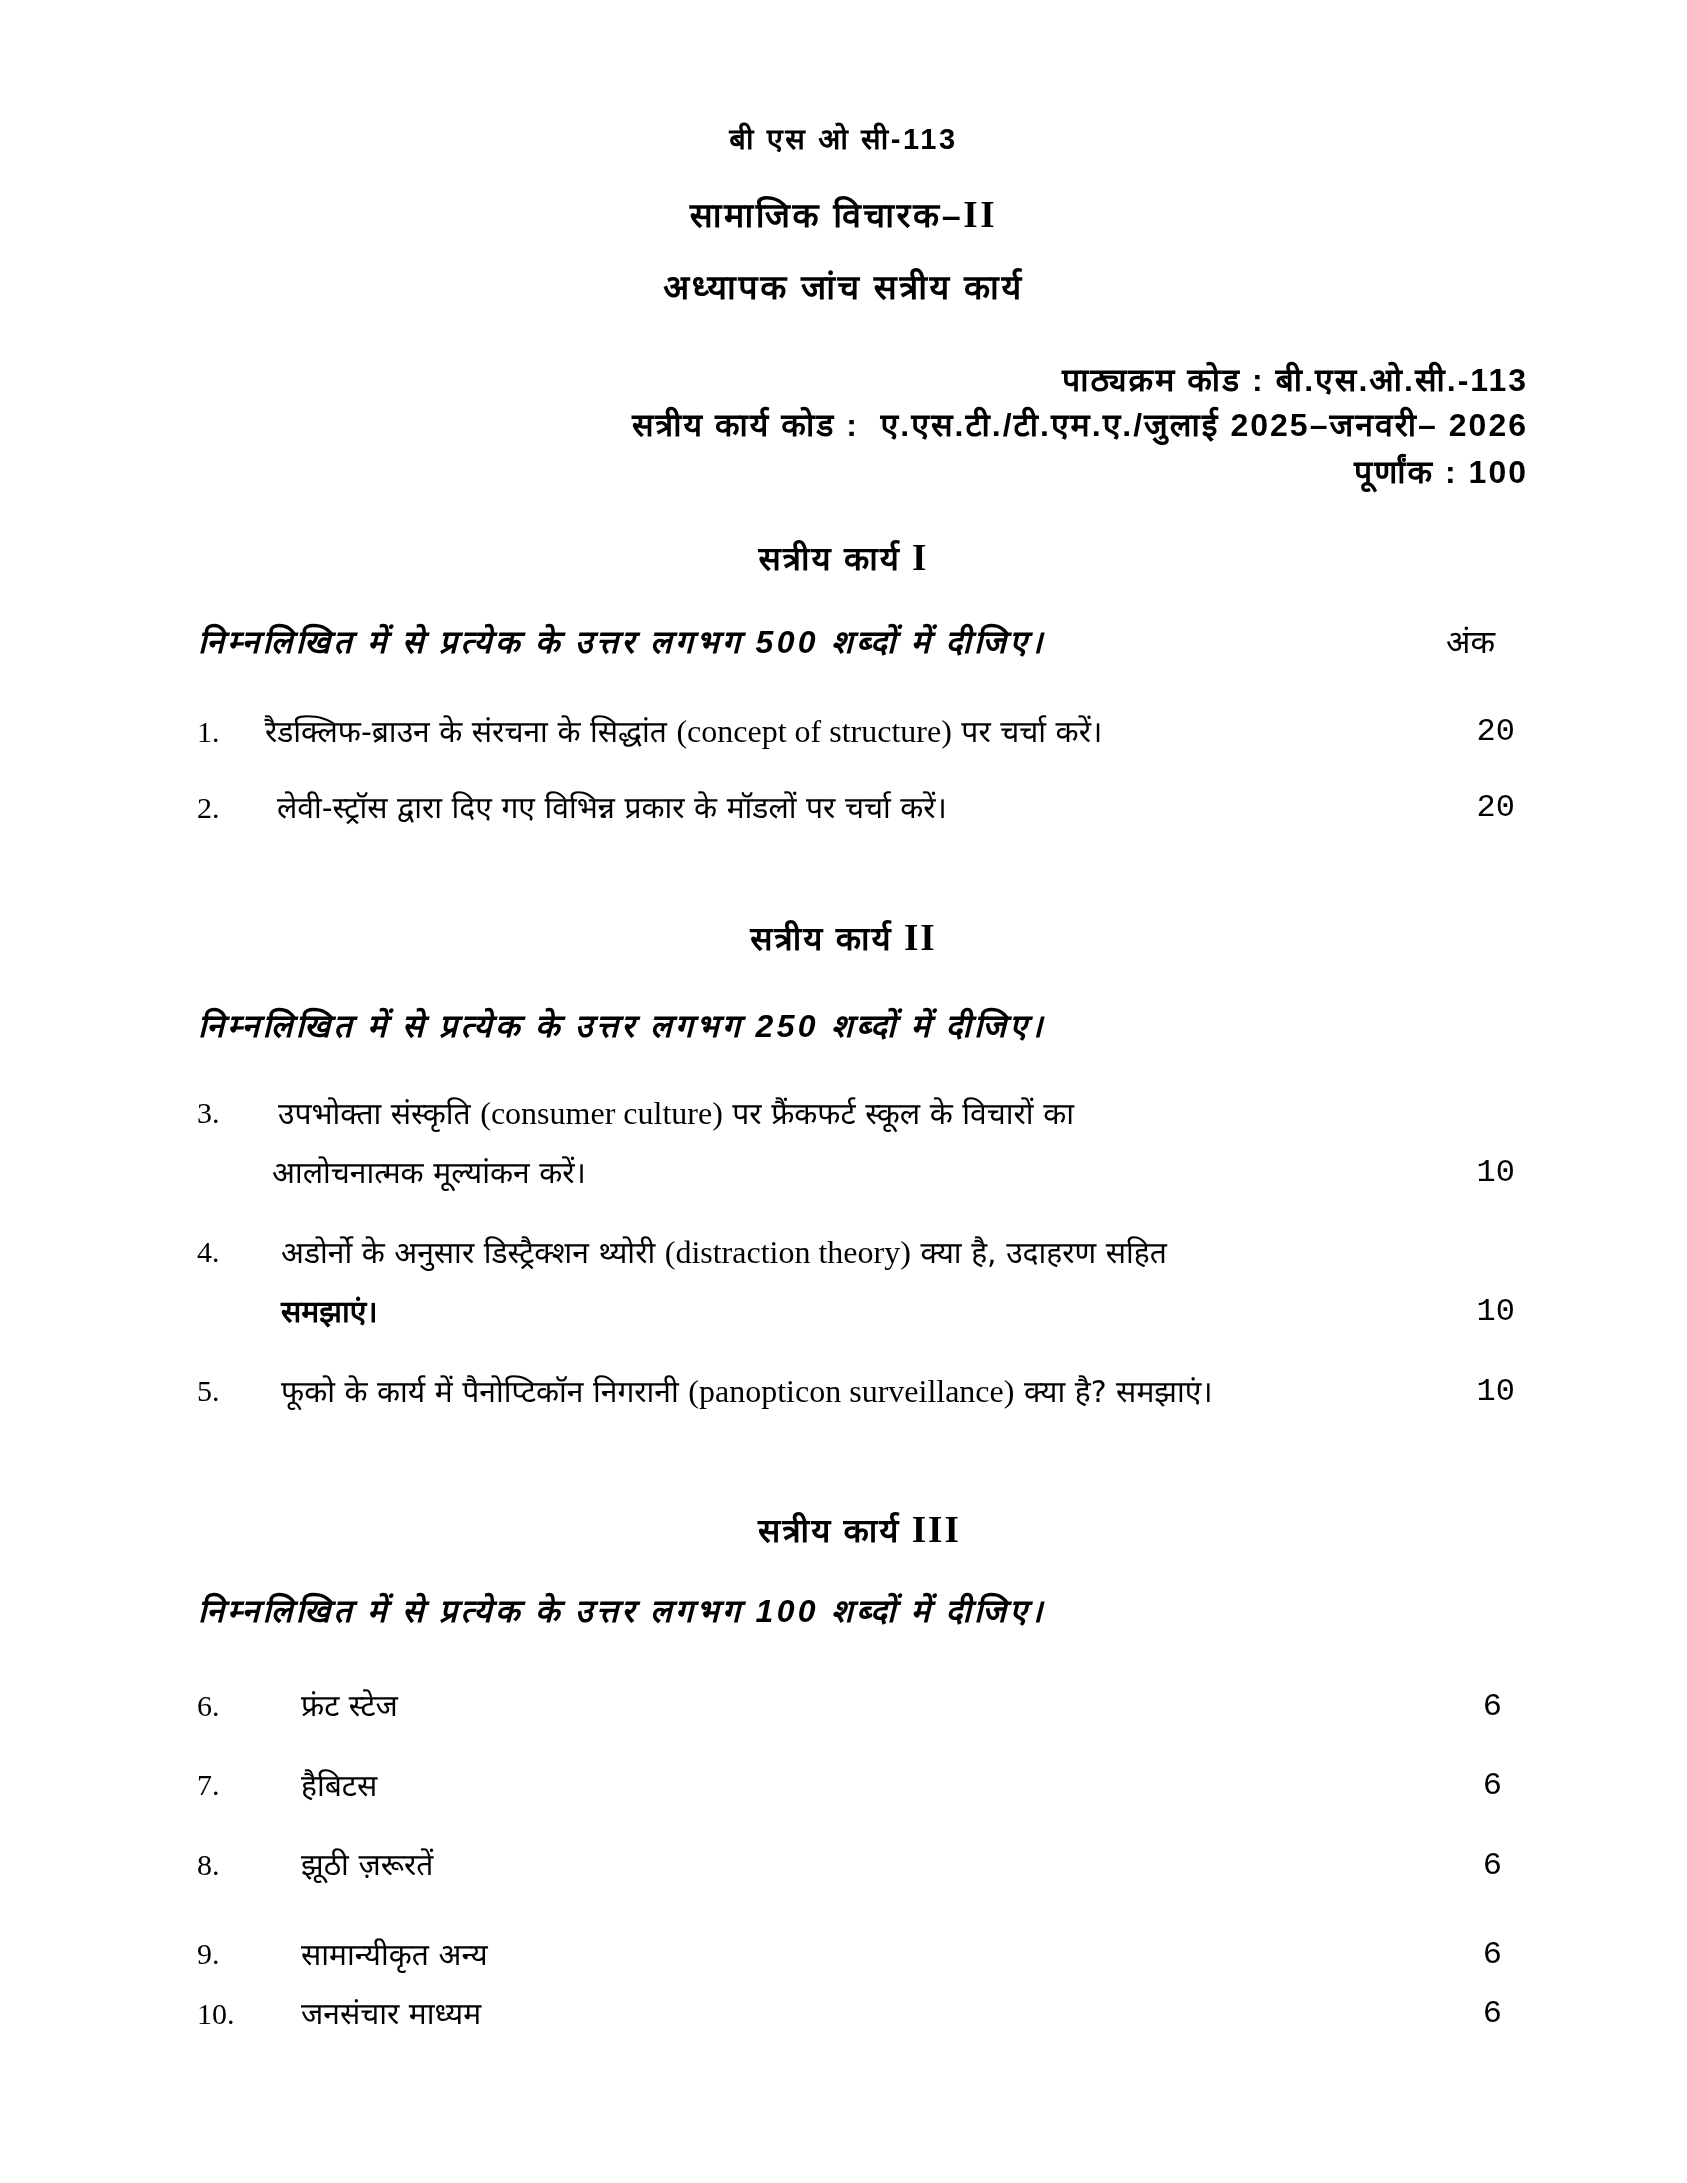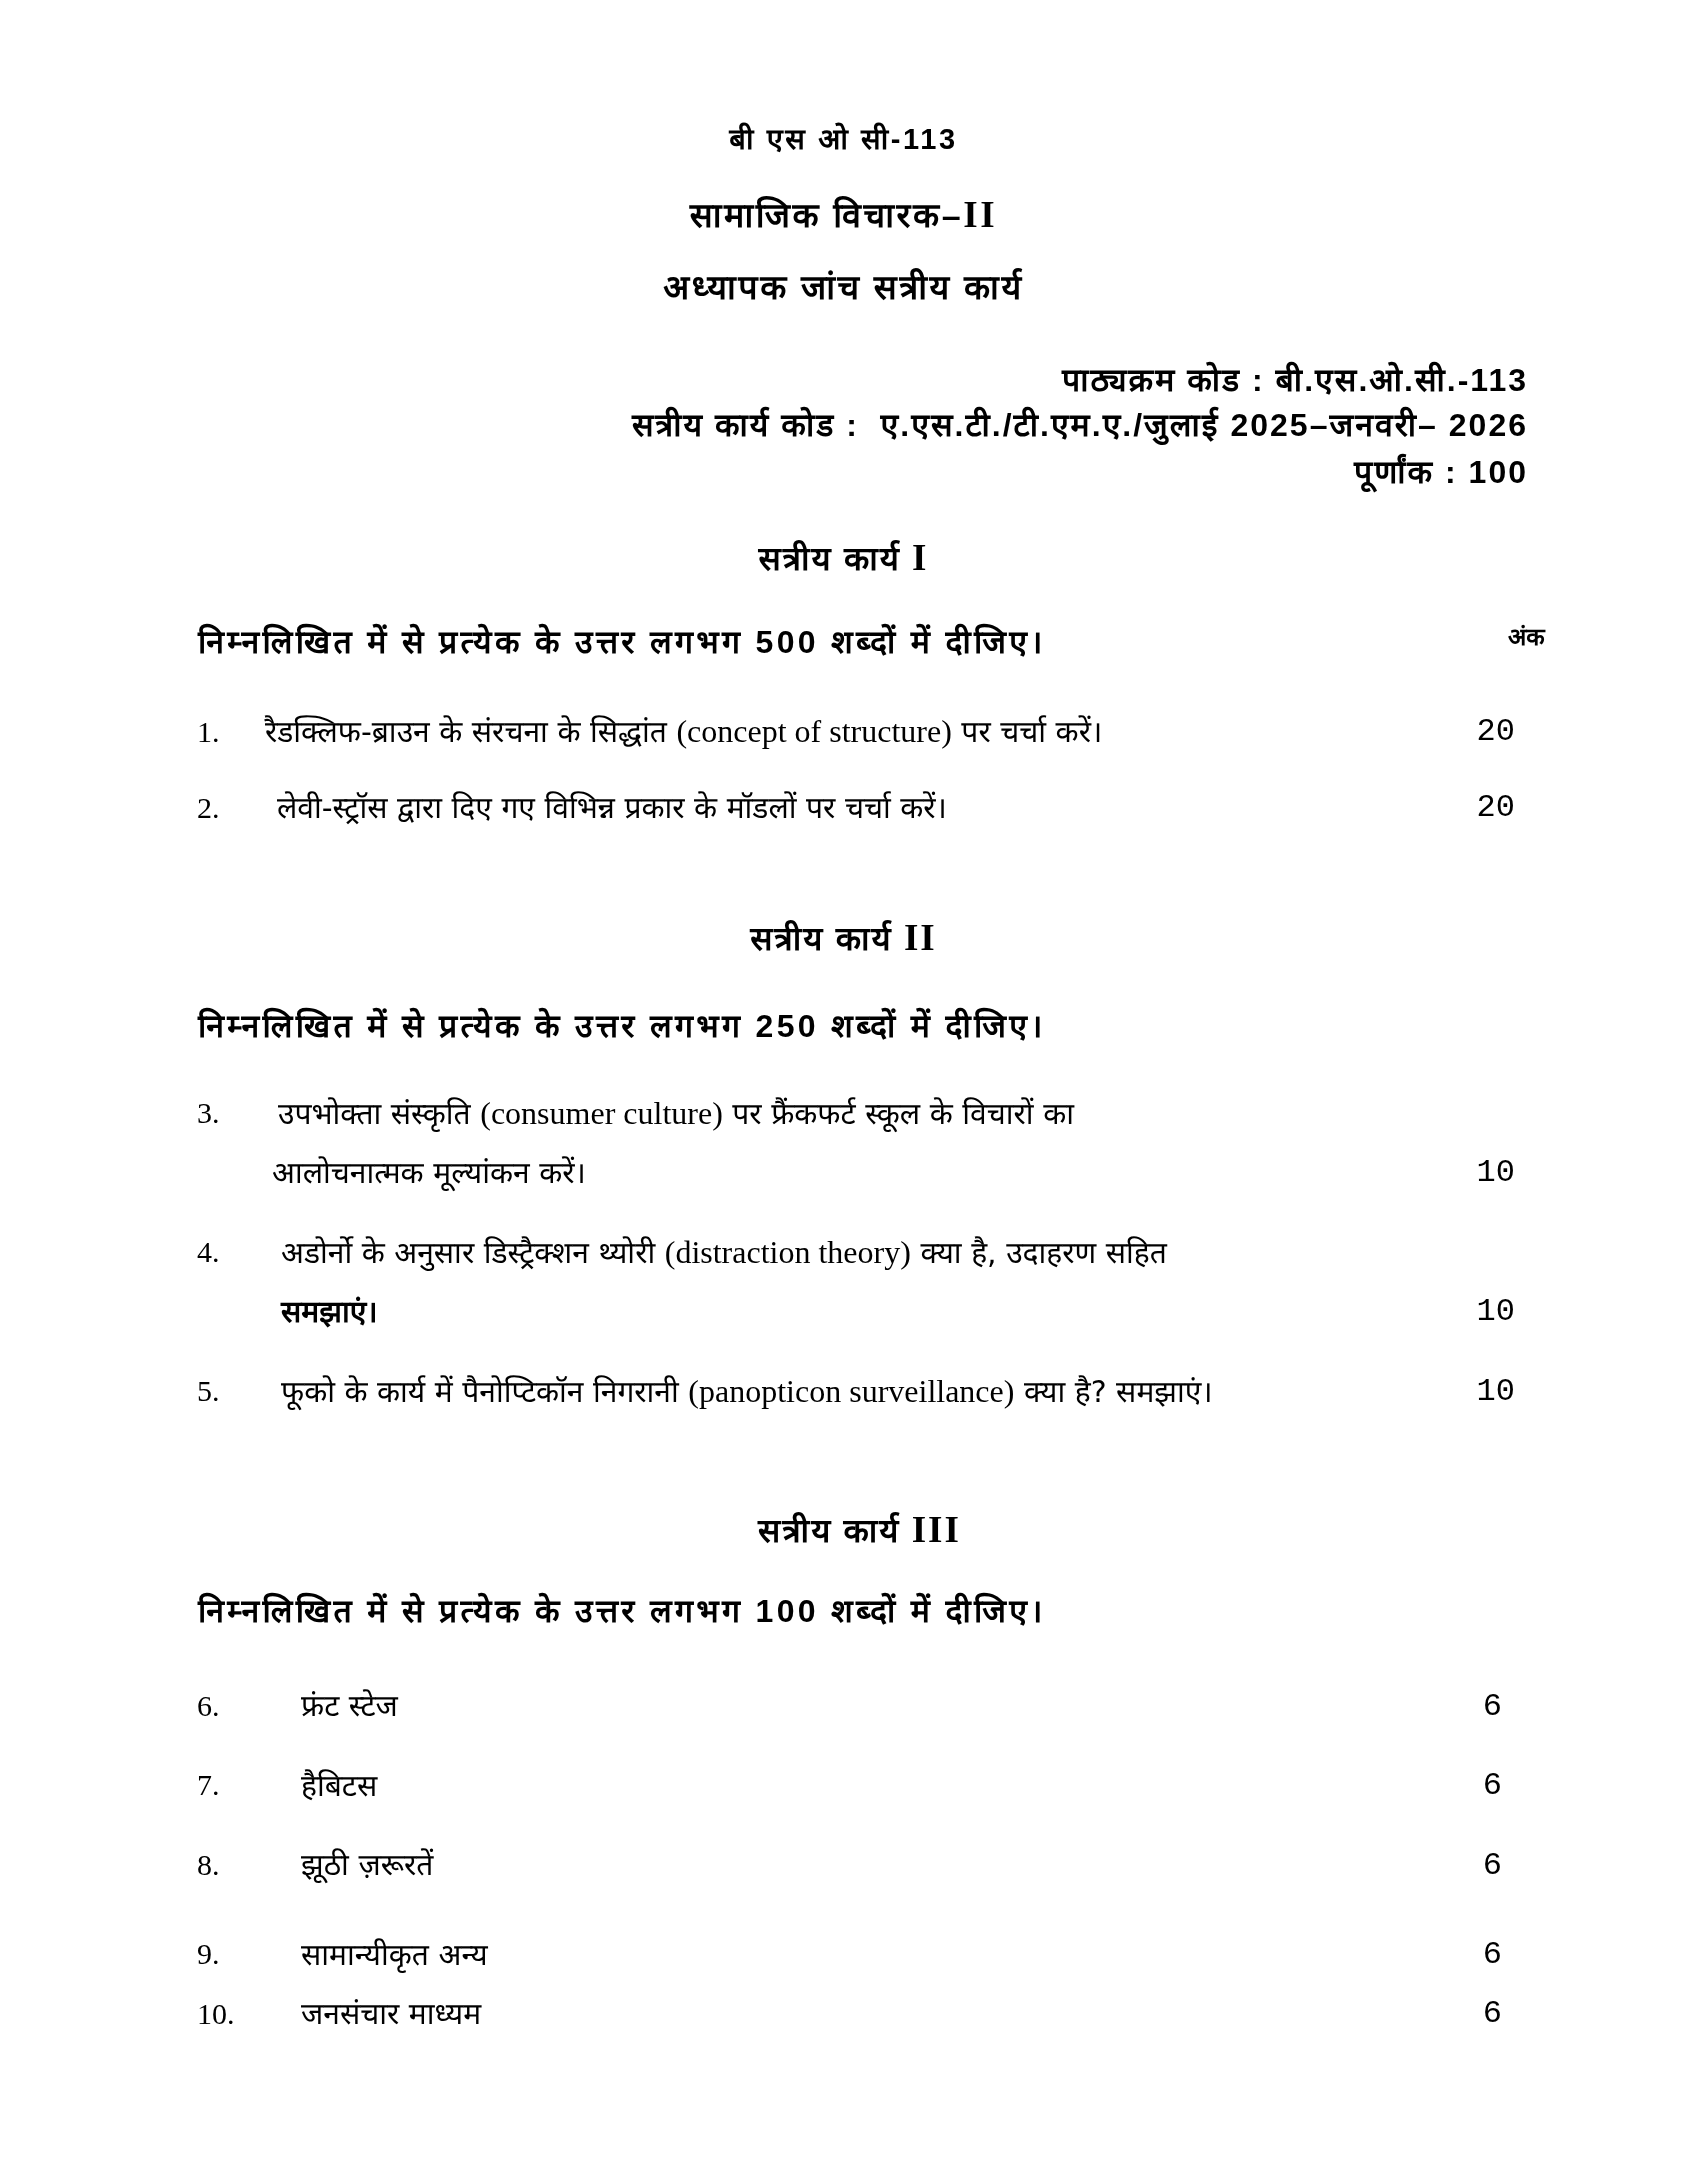--- a/index.html
+++ b/index.html
@@ -5,22 +5,22 @@
   html, body { margin: 0; padding: 0; background: #ffffff; }
   body { width: 1687px; height: 2183px; position: relative; overflow: hidden; color: #000; }
   .sans { font-family: "Liberation Sans", "DejaVu Sans", sans-serif; }
   .abs { position: absolute; white-space: nowrap; }
   .center { left: 0; width: 1687px; text-align: center; }
   .title { font-size: 29px; font-weight: bold; letter-spacing: 2.6px; }
   .subtitle { font-size: 34px; font-weight: bold; letter-spacing: 2.6px; }
   .roman { font-family: "Liberation Serif", "DejaVu Serif", serif; font-weight: bold; font-size: 37px; }
   .info { right: 159px; text-align: right; font-size: 32px; font-weight: bold; letter-spacing: 2px; }
   .section { font-size: 33px; font-weight: bold; letter-spacing: 2px; }
-  .instr { left: 198px; font-size: 32px; font-weight: bold; letter-spacing: 3.3px; }
-  .marks-head { left: 1508px; font-size: 24px; font-weight: bold; }
+  .instr { left: 198px; font-size: 32px; font-weight: bold; letter-spacing: 3.3px; font-style: italic; }
+  .marks-head { left: 1446px; font-size: 32px; font-weight: normal; }
   .qnum { left: 197px; font-family: "Liberation Serif", "DejaVu Serif", serif; font-size: 30px; }
   .qtext { font-family: "DejaVu Sans", "Liberation Sans", sans-serif; font-size: 30px; }
   .qtext .en { font-family: "Liberation Serif", "DejaVu Serif", serif; font-size: 32px; }
   .mark { left: 1469px; width: 46px; text-align: right; font-family: Liberation Mono, monospace; font-size: 32px; }
 </style>
 </head>
 <body>
 
 <div class="abs center sans title" style="top:118px;">बी एस ओ सी-113</div>
 <div class="abs center sans subtitle" style="top:191px;">

